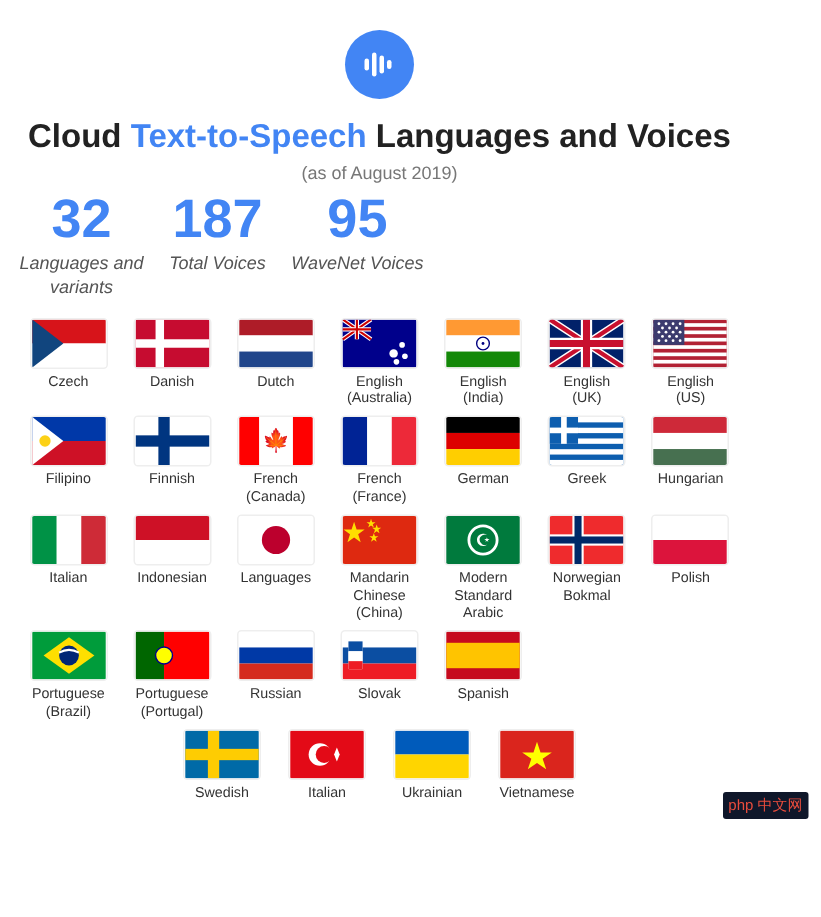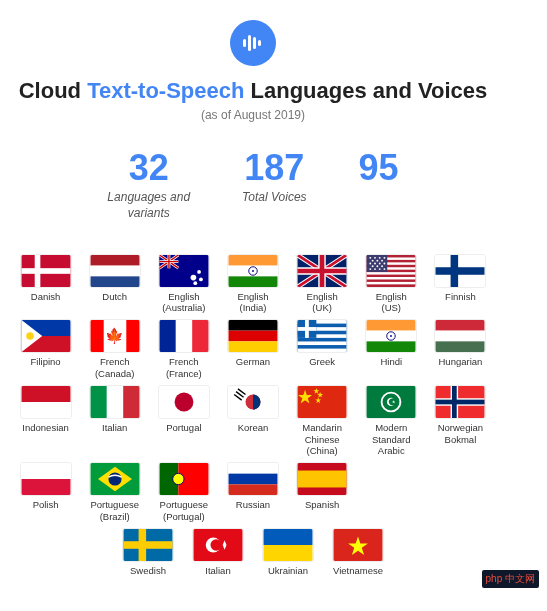--- a/index.html
+++ b/index.html
@@ -36,27 +36,26 @@
       font-weight: 700;
       color: #222;
       margin-bottom: 4px;
       line-height: 1.2;
     }
     .main-title .highlight { color: #4285f4; }
     .subtitle {
       text-align: center;
       font-size: 12px;
       color: #777;
-      margin-bottom: 28px;
+      margin-bottom: 6px;
     }
     .stats-row {
       display: flex;
-      justify-content: center;
-      gap: 52px;
-      margin-bottom: 32px;
+      gap: 17px;
+      margin-bottom: 12px;
     }
     .stat-item {
       text-align: center;
     }
     .stat-number {
       font-size: 36px;
       font-weight: 700;
       color: #4285f4;
       line-height: 1;
     }
@@ -141,25 +140,36 @@
     <div class="stat-item">
       <div class="stat-number">32</div>
       <div class="stat-label">Languages and<br>variants</div>
     </div>
     <div class="stat-item">
       <div class="stat-number">187</div>
       <div class="stat-label">Total Voices</div>
     </div>
     <div class="stat-item">
       <div class="stat-number">95</div>
+      <div class="stat-label">WaveNet Voices</div>
     </div>
   </div>
 
   <div class="flags-grid">
 
+    <div class="flag-item">
+      <div class="flag-img">
+        <svg viewBox="0 0 52 34">
+              <rect width="52" height="17" fill="#d7141a"></rect>
+              <rect y="17" width="52" height="17" fill="white"></rect>
+              <polygon points="0,0 22,17 0,34" fill="#11457e"></polygon>
+            </svg>
+      </div>
+      <div class="flag-label">Czech</div>
+    </div>
 
     <div class="flag-item">
       <div class="flag-img">
         <svg viewBox="0 0 52 34">
               <rect width="52" height="34" fill="#c60c30"></rect>
               <rect x="14" y="0" width="6" height="34" fill="white"></rect>
               <rect x="0" y="14" width="52" height="6" fill="white"></rect>
             </svg>
       </div>
       <div class="flag-label">Danish</div>
@@ -258,38 +268,38 @@
           <circle cx="14" cy="15" r="1" fill="white"></circle>
           <circle cx="19" cy="15" r="1" fill="white"></circle>
         </svg>
       </div>
       <div class="flag-label">English<br>(US)</div>
     </div>
 
     <div class="flag-item">
       <div class="flag-img">
         <svg viewBox="0 0 52 34">
-              <rect width="52" height="34" fill="white"></rect>
-        <rect x="0" y="13" width="52" height="8" fill="#003580"></rect>
-        <rect x="16" y="0" width="8" height="34" fill="#003580"></rect>
-        </svg>
-      </div>
-      <div class="flag-label">Finnish</div>
-    </div>
-
-    <div class="flag-item">
-      <div class="flag-img">
-        <svg viewBox="0 0 52 34">
               <rect width="52" height="17" fill="#0038A8"></rect>
               <rect y="17" width="52" height="17" fill="#CE1126"></rect>
         <polygon points="0,0 22,17 0,34" fill="white"></polygon>
         <circle cx="9" cy="17" r="4" fill="#FCD116"></circle>
         </svg>
       </div>
       <div class="flag-label">Filipino</div>
+    </div>
+
+    <div class="flag-item">
+      <div class="flag-img">
+        <svg viewBox="0 0 52 34">
+              <rect width="52" height="34" fill="white"></rect>
+        <rect x="0" y="13" width="52" height="8" fill="#003580"></rect>
+        <rect x="16" y="0" width="8" height="34" fill="#003580"></rect>
+        </svg>
+      </div>
+      <div class="flag-label">Finnish</div>
     </div>
 
     <div class="flag-item">
       <div class="flag-img">
         <svg viewBox="0 0 52 34">
               <rect width="52" height="34" fill="white"></rect>
         <rect x="0" y="0" width="14" height="34" fill="#FF0000"></rect>
         <rect x="38" y="0" width="14" height="34" fill="#FF0000"></rect>
         <text x="26" y="22" text-anchor="middle" font-size="16" fill="#FF0000">🍁</text>
         </svg>
@@ -329,88 +339,63 @@
           <rect y="22.8" width="52" height="3.8" fill="white"></rect>
           <rect y="30.4" width="52" height="3.6" fill="white"></rect>
           <rect x="0" y="0" width="20" height="19" fill="#0D5EAF"></rect>
           <rect x="8" y="0" width="4" height="19" fill="white"></rect>
           <rect x="0" y="7.5" width="20" height="4" fill="white"></rect>
         </svg>
       </div>
       <div class="flag-label">Greek</div>
     </div>
 
-    <div class="flag-item">
-      <div class="flag-img">
-        <svg viewBox="0 0 52 34">
-              <rect width="52" height="11.3" fill="#FF9933"></rect>
-              <rect y="11.3" width="52" height="11.4" fill="white"></rect>
-              <rect y="22.7" width="52" height="11.3" fill="#138808"></rect>
-        <circle cx="26" cy="17" r="4.5" fill="none" stroke="#000080" stroke-width="1"></circle>
-        <circle cx="26" cy="17" r="1" fill="#000080"></circle>
-        </svg>
-      </div>
-      <div class="flag-label">Hindi</div>
-    </div>
 
     <div class="flag-item">
       <div class="flag-img">
         <svg viewBox="0 0 52 34">
               <rect width="52" height="11.3" fill="#CE2939"></rect>
               <rect y="11.3" width="52" height="11.4" fill="white"></rect>
               <rect y="22.7" width="52" height="11.3" fill="#477050"></rect>
             </svg>
       </div>
       <div class="flag-label">Hungarian</div>
     </div>
 
     <div class="flag-item">
       <div class="flag-img">
         <svg viewBox="0 0 52 34">
-              <rect width="52" height="17" fill="#CE1126"></rect>
-              <rect y="17" width="52" height="17" fill="white"></rect>
-            </svg>
-      </div>
-      <div class="flag-label">Indonesian</div>
-    </div>
-
-    <div class="flag-item">
-      <div class="flag-img">
-        <svg viewBox="0 0 52 34">
               <rect width="17.3" height="34" fill="#009246"></rect>
               <rect x="17.3" width="17.4" height="34" fill="white"></rect>
               <rect x="34.7" width="17.3" height="34" fill="#CE2B37"></rect>
             </svg>
       </div>
       <div class="flag-label">Italian</div>
     </div>
 
     <div class="flag-item">
       <div class="flag-img">
         <svg viewBox="0 0 52 34">
+              <rect width="52" height="17" fill="#CE1126"></rect>
+              <rect y="17" width="52" height="17" fill="white"></rect>
+            </svg>
+      </div>
+      <div class="flag-label">Indonesian</div>
+    </div>
+
+    <div class="flag-item">
+      <div class="flag-img">
+        <svg viewBox="0 0 52 34">
               <rect width="52" height="34" fill="white"></rect>
               <circle cx="26" cy="17" r="10" fill="#BC002D"></circle>
             </svg>
       </div>
-      <div class="flag-label">Portugal</div>
-    </div>
-
-    <div class="flag-item">
-      <div class="flag-img">
-        <svg viewBox="0 0 52 34">
-              <rect width="52" height="34" fill="white"></rect>
-        <circle cx="26" cy="17" r="8" fill="#CD2E3A"></circle>
-        <path d="M26,9 A8,8 0 0,1 26,25 Z" fill="#003478"></path>
-        <line x1="8" y1="6" x2="16" y2="12" stroke="#000" stroke-width="1.5"></line>
-        <line x1="10" y1="3" x2="18" y2="9" stroke="#000" stroke-width="1.5"></line>
-        <line x1="6" y1="9" x2="14" y2="15" stroke="#000" stroke-width="1.5"></line>
-        </svg>
-      </div>
-      <div class="flag-label">Korean</div>
-    </div>
+      <div class="flag-label">Languages</div>
+    </div>
+
 
     <div class="flag-item">
       <div class="flag-img">
         <svg viewBox="0 0 52 34">
               <rect width="52" height="34" fill="#DE2910"></rect>
         <polygon points="8,4 9.8,9.6 15.5,9.6 10.9,13 12.7,18.6 8,15.2 3.3,18.6 5.1,13 0.5,9.6 6.2,9.6" fill="#FFDE00"></polygon>
         <polygon points="18,3 18.8,5.4 21.2,5.4 19.2,6.8 20,9.2 18,7.8 16,9.2 16.8,6.8 14.8,5.4 17.2,5.4" fill="#FFDE00" transform="translate(2,-1)"></polygon>
         <polygon points="18,3 18.8,5.4 21.2,5.4 19.2,6.8 20,9.2 18,7.8 16,9.2 16.8,6.8 14.8,5.4 17.2,5.4" fill="#FFDE00" transform="translate(6,3)"></polygon>
         <polygon points="18,3 18.8,5.4 21.2,5.4 19.2,6.8 20,9.2 18,7.8 16,9.2 16.8,6.8 14.8,5.4 17.2,5.4" fill="#FFDE00" transform="translate(4,9)"></polygon>
         </svg>
@@ -479,20 +464,34 @@
       <div class="flag-img">
         <svg viewBox="0 0 52 34">
               <rect width="52" height="11.3" fill="white"></rect>
               <rect y="11.3" width="52" height="11.4" fill="#0039A6"></rect>
               <rect y="22.7" width="52" height="11.3" fill="#D52B1E"></rect>
             </svg>
       </div>
       <div class="flag-label">Russian</div>
     </div>
 
+    <div class="flag-item">
+      <div class="flag-img">
+        <svg viewBox="0 0 52 34">
+              <rect width="52" height="11.3" fill="white"></rect>
+              <rect y="11.3" width="52" height="11.4" fill="#0B4EA2"></rect>
+              <rect y="22.7" width="52" height="11.3" fill="#EE1C25"></rect>
+        <rect x="4" y="7" width="10" height="20" rx="1" fill="white"></rect>
+        <rect x="4" y="7" width="10" height="7" fill="#0B4EA2"></rect>
+        <rect x="4" y="14" width="10" height="7" fill="white"></rect>
+        <rect x="4" y="21" width="10" height="6" fill="#EE1C25"></rect>
+        </svg>
+      </div>
+      <div class="flag-label">Slovak</div>
+    </div>
 
     <div class="flag-item">
       <div class="flag-img">
         <svg viewBox="0 0 52 34">
               <rect width="52" height="34" fill="#c60b1e"></rect>
         <rect y="8" width="52" height="18" fill="#ffc400"></rect>
         </svg>
       </div>
       <div class="flag-label">Spanish</div>
     </div>

